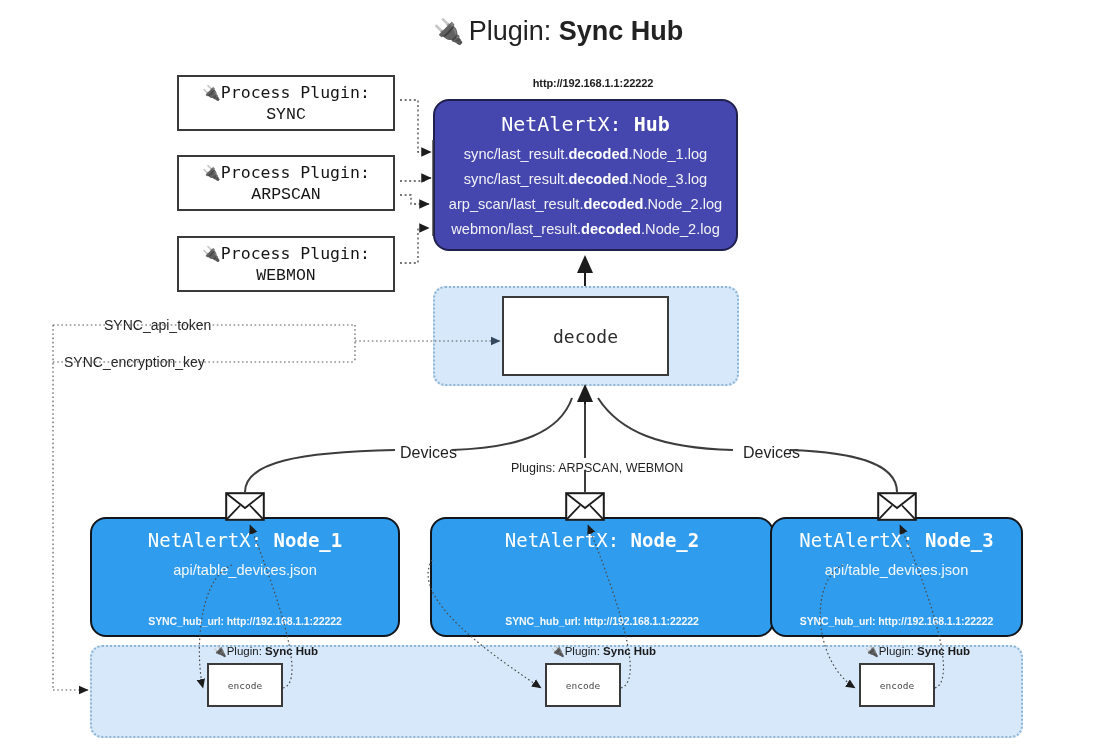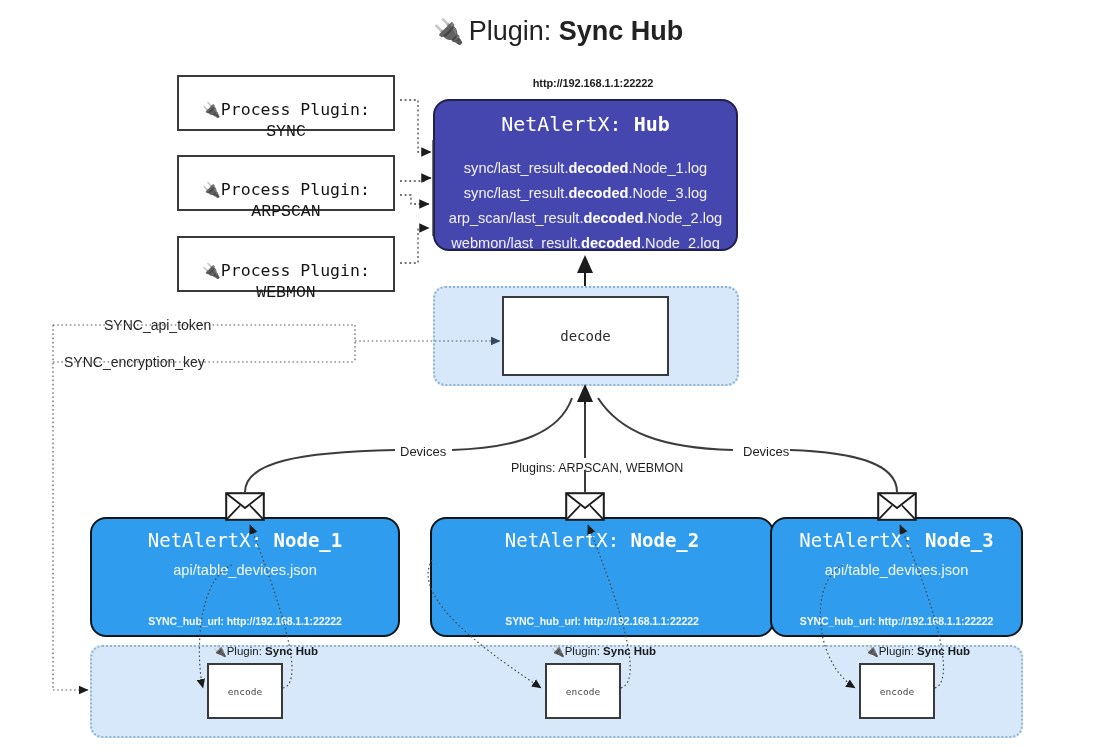--- a/index.html
+++ b/index.html
@@ -49,21 +49,21 @@
     background: #ffffff;
     border: 2px solid #3a3a3a;
     box-sizing: border-box;
     font-family: "DejaVu Sans Mono", "Liberation Mono", monospace;
     font-size: 16.5px;
     color: #151515;
     line-height: 1.32;
     padding-top: 5px;
     text-align: center;
   }
-  .proc-box .l1 { display:block; white-space: nowrap; margin-top: 17px; }
+  .proc-box .l1 { display:block; white-space: nowrap; }
   .proc-box .l2 { display:block; white-space: nowrap; font-family: Liberation Mono, monospace; }
   .proc-box .plug { font-family: "DejaVu Sans", sans-serif; font-size: 15px; }
 
   
   #hub-url {
     position: absolute;
     left: 448px; top: 77px;
     width: 290px;
     text-align: center;
     font-size: 11px;
@@ -84,21 +84,21 @@
     overflow: hidden;
   }
   #hub .hub-title {
     margin-top: 11px;
     text-align: center;
     font-family: "DejaVu Sans Mono", "Liberation Mono", monospace;
     font-size: 20px;
     white-space: nowrap;
   }
   #hub .hub-title b { font-weight: bold; }
-  #hub .hub-lines { margin-top: 20px; }
+  #hub .hub-lines { margin-top: 6px; }
   #hub .hub-line {
     text-align: center;
     font-size: 14.6px;
     line-height: 1.72;
     white-space: nowrap;
     color: #f2f2f5;
   }
   #hub .hub-line b { font-weight: bold; color: #ffffff; }
 
   
@@ -117,40 +117,40 @@
     left: 502px; top: 296px;
     width: 167px;
     height: 80px;
     background: #ffffff;
     border: 2px solid #3a3a3a;
     box-sizing: border-box;
     display: flex;
     align-items: center;
     justify-content: center;
     font-family: "DejaVu Sans Mono", "Liberation Mono", monospace;
-    font-size: 14px;
+    font-size: 18px;
     color: #2b2b2b;
   }
 
   
   .key-label {
     position: absolute;
     font-size: 14px;
     color: #1f1f1f;
     background: #ffffff;
     padding: 0 4px;
     white-space: nowrap;
   }
   #key-api   { left: 100px; top: 317px; }
   #key-enc   { left: 60px;  top: 354px; }
 
   
   .mid-label {
     position: absolute;
-    font-size: 13px;
+    font-size: 16px;
     color: #1f1f1f;
     background: #ffffff;
     padding: 0 5px;
     white-space: nowrap;
   }
   #lbl-dev-left  { left: 395px; top: 444px; }
   #lbl-dev-right { left: 738px; top: 444px; }
   #lbl-plugins   { left: 506px; top: 461px; font-size: 12.5px; }
 
   
@@ -217,21 +217,21 @@
     height: 93px;
     background: #d6e8fa;
     border: 2px dotted #8fb6d6;
     border-radius: 12px;
     box-sizing: border-box;
   }
   .enc-box {
     position: absolute;
     top: 663px;
     width: 76px;
-    height: 56px;
+    height: 44px;
     background: #ffffff;
     border: 2px solid #3a3a3a;
     box-sizing: border-box;
     display: flex;
     align-items: center;
     justify-content: center;
     font-family: "DejaVu Sans Mono", "Liberation Mono", monospace;
     font-size: 9.5px;
     color: #4a4a4a;
     z-index: 3;

